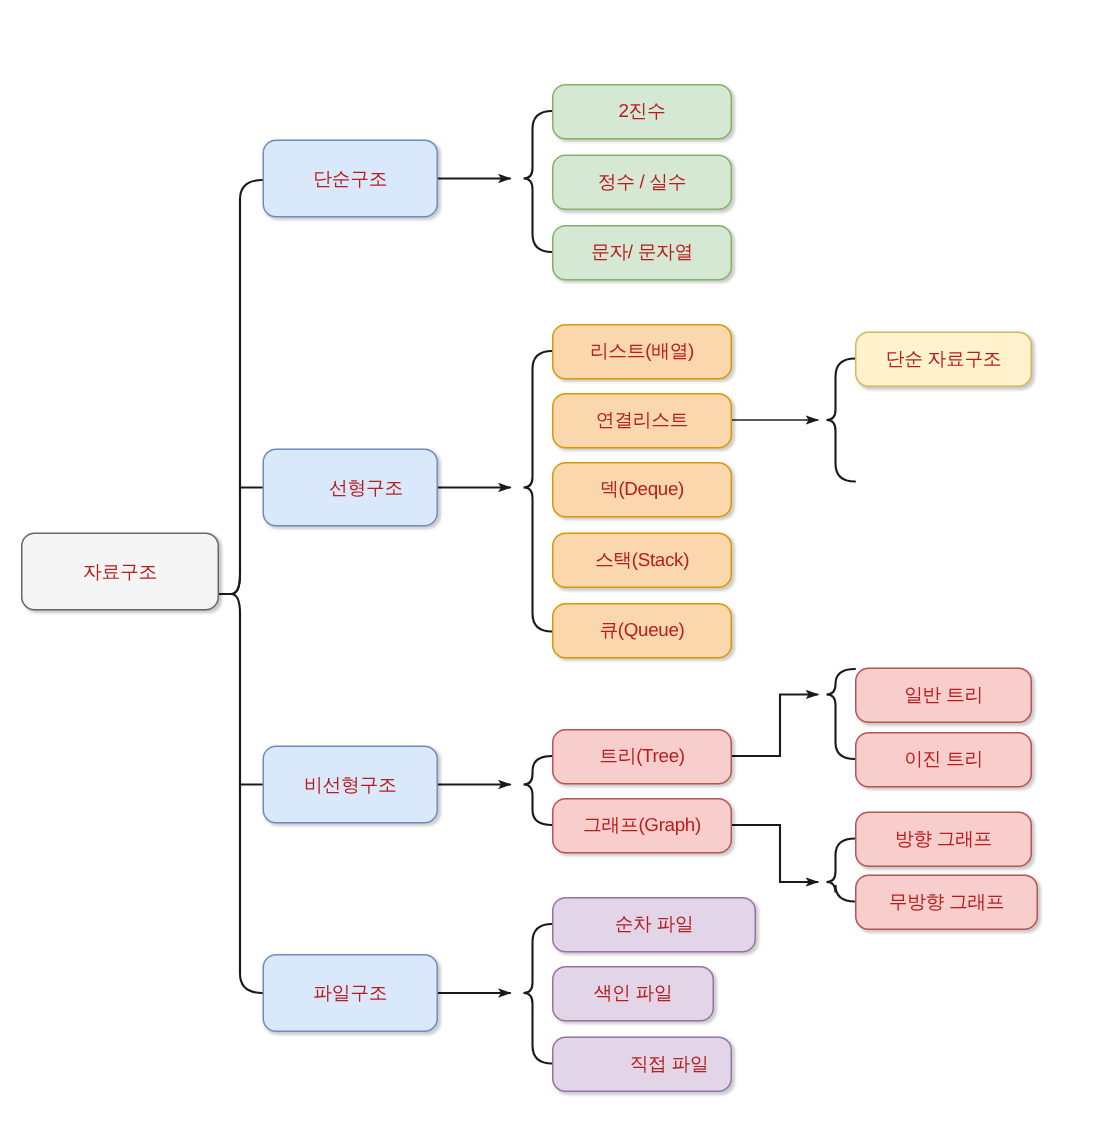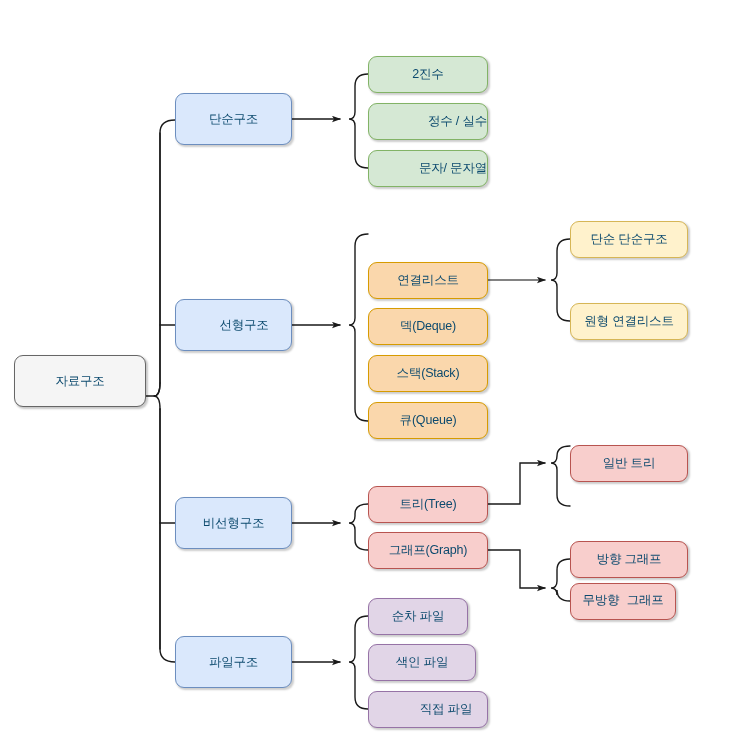--- a/index.html
+++ b/index.html
@@ -32,21 +32,21 @@
     box-sizing: border-box;
     display: flex;
     align-items: center;
     justify-content: center;
     text-align: center;
     border-radius: 9px;
     border-width: 1px;
     border-style: solid;
     font-size: 12.5px;
     line-height: 1.2;
-    color: #0c4a6e;
+    color: #b91c1c;
     letter-spacing: -0.2px;
     white-space: nowrap;
   }
   .n-root {
     background: #f5f5f5;
     border-color: #666666;
     box-shadow: 1.5px 1.5px 2px rgba(0,0,0,0.22);
   }
   .n-blue {
     background: #dae8fc;
@@ -148,66 +148,69 @@
   <div class="node n-blue" style="left:175px; top:497px; width:117px; height:52px;">
     <span>비선형구조</span>
   </div>
   <div class="node n-blue" style="left:175px; top:636px; width:117px; height:52px;">
     <span>파일구조</span>
   </div>
 
   <div class="node n-green" style="left:368px; top:56px; width:120px; height:37px;">
     <span>2진수</span>
   </div>
-  <div class="node n-green" style="left:368px; top:103px; width:120px; height:37px;justify-content:flex-end;">
+  <div class="node n-green" style="left:368px; top:103px; width:120px; height:37px;">
     <span>정수 / 실수</span>
   </div>
-  <div class="node n-green" style="left:368px; top:150px; width:120px; height:37px;justify-content:flex-end;">
+  <div class="node n-green" style="left:368px; top:150px; width:120px; height:37px;">
     <span>문자/ 문자열</span>
   </div>
 
+  <div class="node n-orange" style="left:368px; top:216px; width:120px; height:37px;">
+    <span>리스트(배열)</span>
+  </div>
   <div class="node n-orange" style="left:368px; top:262px; width:120px; height:37px;">
     <span>연결리스트</span>
   </div>
   <div class="node n-orange" style="left:368px; top:308px; width:120px; height:37px;">
     <span>덱(Deque)</span>
   </div>
   <div class="node n-orange" style="left:368px; top:355px; width:120px; height:37px;">
     <span>스택(Stack)</span>
   </div>
   <div class="node n-orange" style="left:368px; top:402px; width:120px; height:37px;">
     <span>큐(Queue)</span>
   </div>
 
   <div class="node n-yellow" style="left:570px; top:221px; width:118px; height:37px;">
-    <span>단순 단순구조</span>
-  </div>
-  <div class="node n-yellow" style="left:570px; top:303px; width:118px; height:37px;">
-    <span>원형 연결리스트</span>
+    <span>단순 자료구조</span>
   </div>
 
   <div class="node n-red" style="left:368px; top:486px; width:120px; height:37px;">
     <span>트리(Tree)</span>
   </div>
   <div class="node n-red" style="left:368px; top:532px; width:120px; height:37px;">
     <span>그래프(Graph)</span>
   </div>
 
   <div class="node n-red" style="left:570px; top:445px; width:118px; height:37px;">
     <span>일반 트리</span>
   </div>
+  <div class="node n-red" style="left:570px; top:488px; width:118px; height:37px;">
+    <span>이진 트리</span>
+  </div>
 
   <div class="node n-red" style="left:570px; top:541px; width:118px; height:37px;">
     <span>방향 그래프</span>
   </div>
-  <div class="node n-red" style="left:570px; top:583px; width:106px; height:37px;font-family:Liberation Mono, monospace;">
+  <div class="node n-red" style="left:570px; top:583px; width:122px; height:37px;">
     <span>무방향 그래프</span>
   </div>
 
-  <div class="node n-purple" style="left:368px; top:598px; width:100px; height:37px;align-items:center;">
+  <div class="node n-purple" style="left:368px; top:598px; width:136px; height:37px;align-items:center;">
     <span>순차 파일</span>
   </div>
   <div class="node n-purple" style="left:368px; top:644px; width:108px; height:37px;">
     <span>색인 파일</span>
   </div>
   <div class="node n-purple" style="left:368px; top:691px; width:120px; height:37px;padding-left:36px;">
     <span>직접 파일</span>
   </div>
 
 </div>

